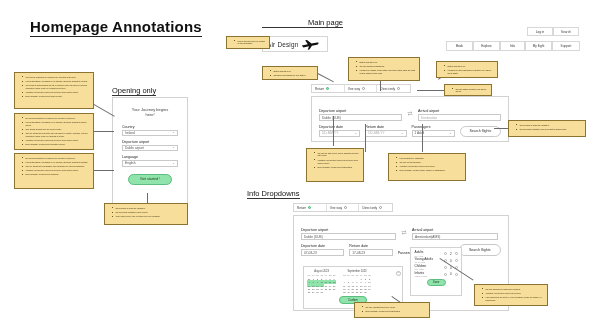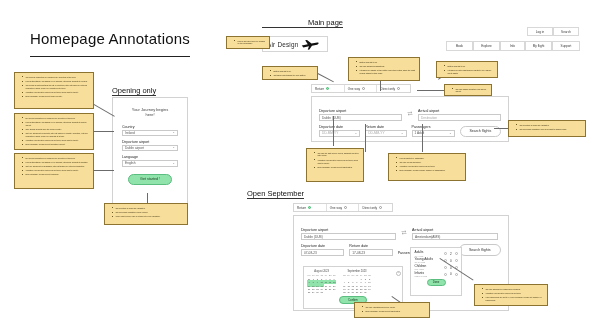--- a/index.html
+++ b/index.html
@@ -9,24 +9,23 @@
     font-family:"Liberation Sans", sans-serif;
     position:relative;
     overflow:hidden;
     color:#1a1a1a;
   }
   .canvas{position:absolute;left:0;top:0;width:600px;height:335px;}
   .abs{position:absolute;}
 
   
   .h-main{
-    font-size:15px;font-weight:400;letter-spacing:.2px;
-    border-bottom:1.4px solid #222;padding-bottom:9px;display:inline-block;
+    font-size:15px;font-weight:700;letter-spacing:.2px;
+    border-bottom:1.4px solid #222;padding-bottom:1px;display:inline-block;
     color:#111;
-    margin-top:12px;
   }
   .h-sec{
     font-size:7.5px;font-weight:400;
     border-bottom:1px solid #333;display:inline-block;padding-bottom:0px;
     color:#111;
   }
 
   
   .note{
     background:#f7df9b;border:0.8px solid #8c7430;
@@ -111,21 +110,21 @@
 </style>
 </head>
 <body>
 
 <div class="canvas">
 
   <div class="abs h-main" style="left:30px;top:18px;">Homepage Annotations</div>
 
   <div class="abs h-sec" style="left:112px;top:86px;">Opening only</div>
   <div class="abs h-sec" style="left:262px;top:18px;padding-left:46px;">Main page</div>
-  <div class="abs h-sec" style="left:247px;top:189px;">Open September</div>
+  <div class="abs h-sec" style="left:247px;top:189px;">Info Dropdowns</div>
 
   <div class="abs card" style="left:112px;top:97px;width:76px;height:110px;">
     <div style="padding:9px 9px 0 9px;">
       <div class="popup-title">
         <span>Your Journey begins</span><br>
         <span>here!</span>
       </div>
 
       <div style="margin-top:7px;">
         <span class="field-label">Country</span>

